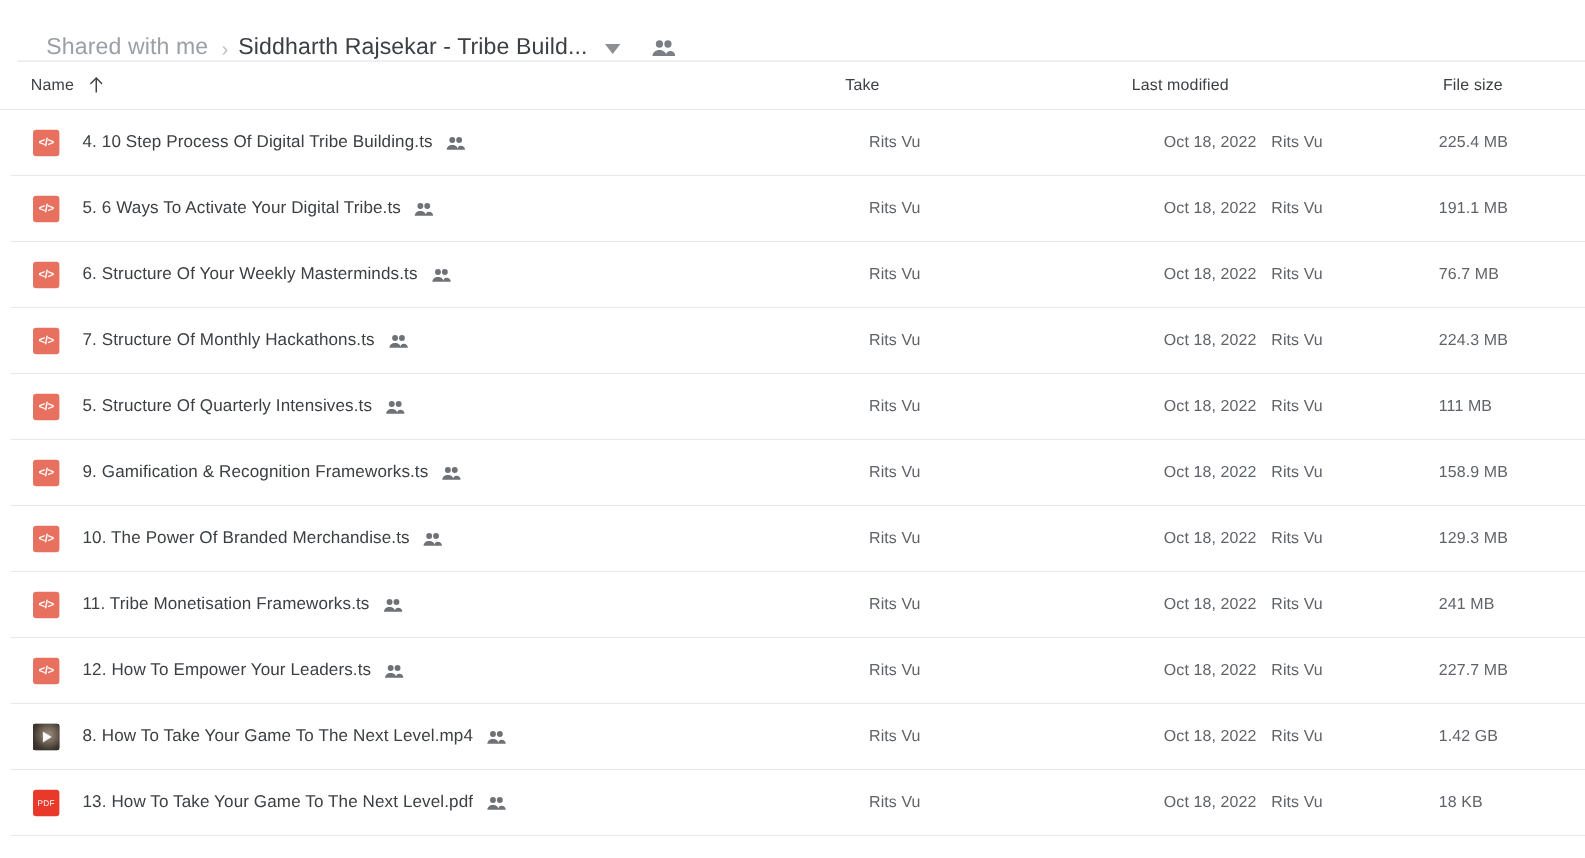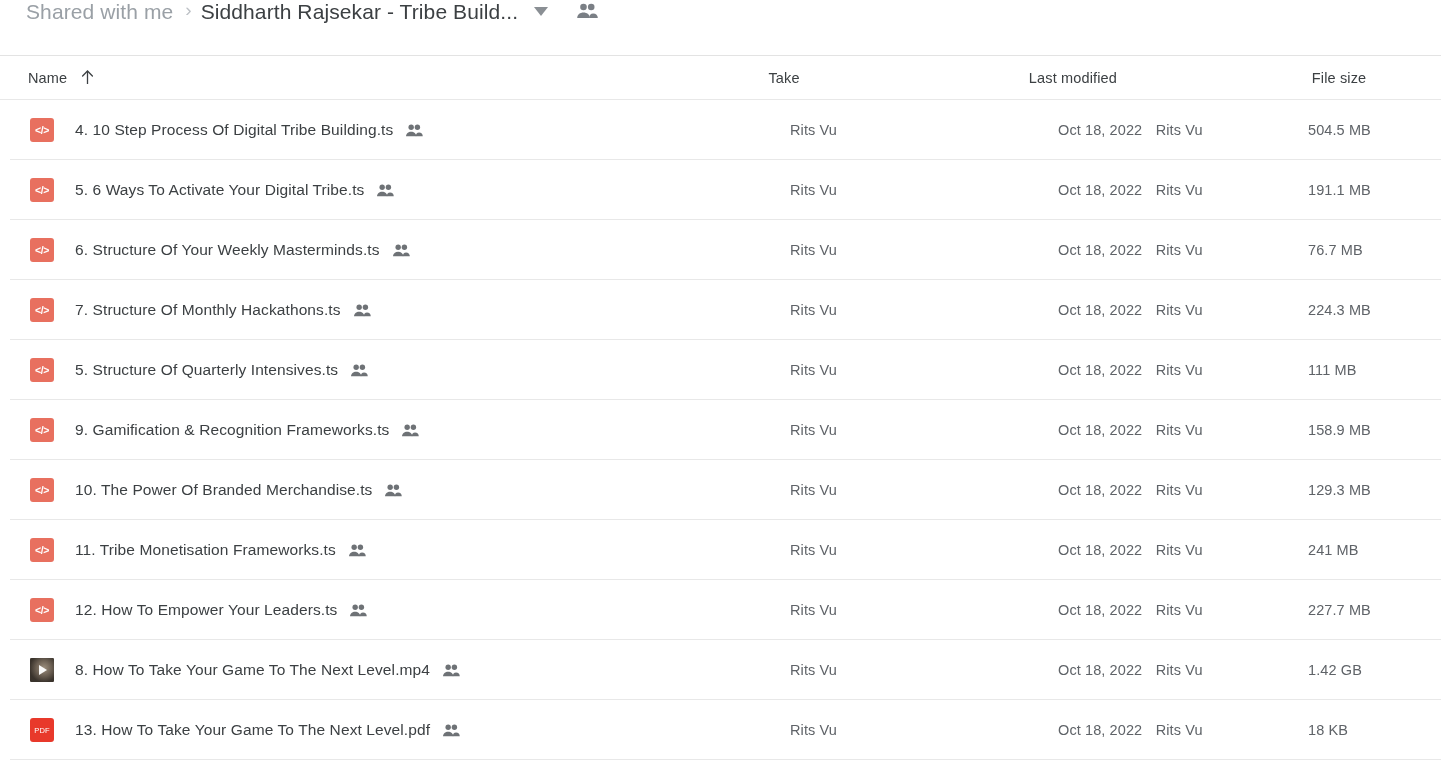--- a/index.html
+++ b/index.html
@@ -9,23 +9,24 @@
     background: #ffffff;
     font-family: "Liberation Sans", sans-serif;
     -webkit-font-smoothing: antialiased;
     overflow: hidden;
   }
 
   
   .breadcrumb-bar {
     height: 56px;
     display: flex;
-    align-items: flex-start;
+    align-items: flex-end;
     padding-left: 26px;
     border-bottom: 1px solid #e3e3e3;
+    margin-left: 16px;
   }
   .crumb-parent {
     font-size: 21px;
     color: #9aa0a6;
     letter-spacing: 0.1px;
     white-space: nowrap;
   }
   .crumb-sep {
     font-size: 19px;
     color: #bdc1c6;
@@ -226,21 +227,21 @@
         </span>
     </div>
     <div class="r-owner">
       <span class="meta-text">Rits Vu</span>
     </div>
     <div class="r-modified">
       <span class="meta-text mod-date">Oct 18, 2022</span>
       <span class="meta-text mod-user">Rits Vu</span>
     </div>
     <div class="r-size">
-      <span class="meta-text">504.5 MB</span>
+      <span class="meta-text">225.4 MB</span>
     </div>
     </div>
     <div class="file-row">
     <div class="r-name">
       <span class="ficon code">
           <span>&lt;/&gt;</span>
         </span>
       <span class="fname">5. 6 Ways To Activate Your Digital Tribe.ts</span>
       <span class="shared-badge">
           <svg width="18" height="13" viewBox="0 0 22 16" aria-hidden="true">

